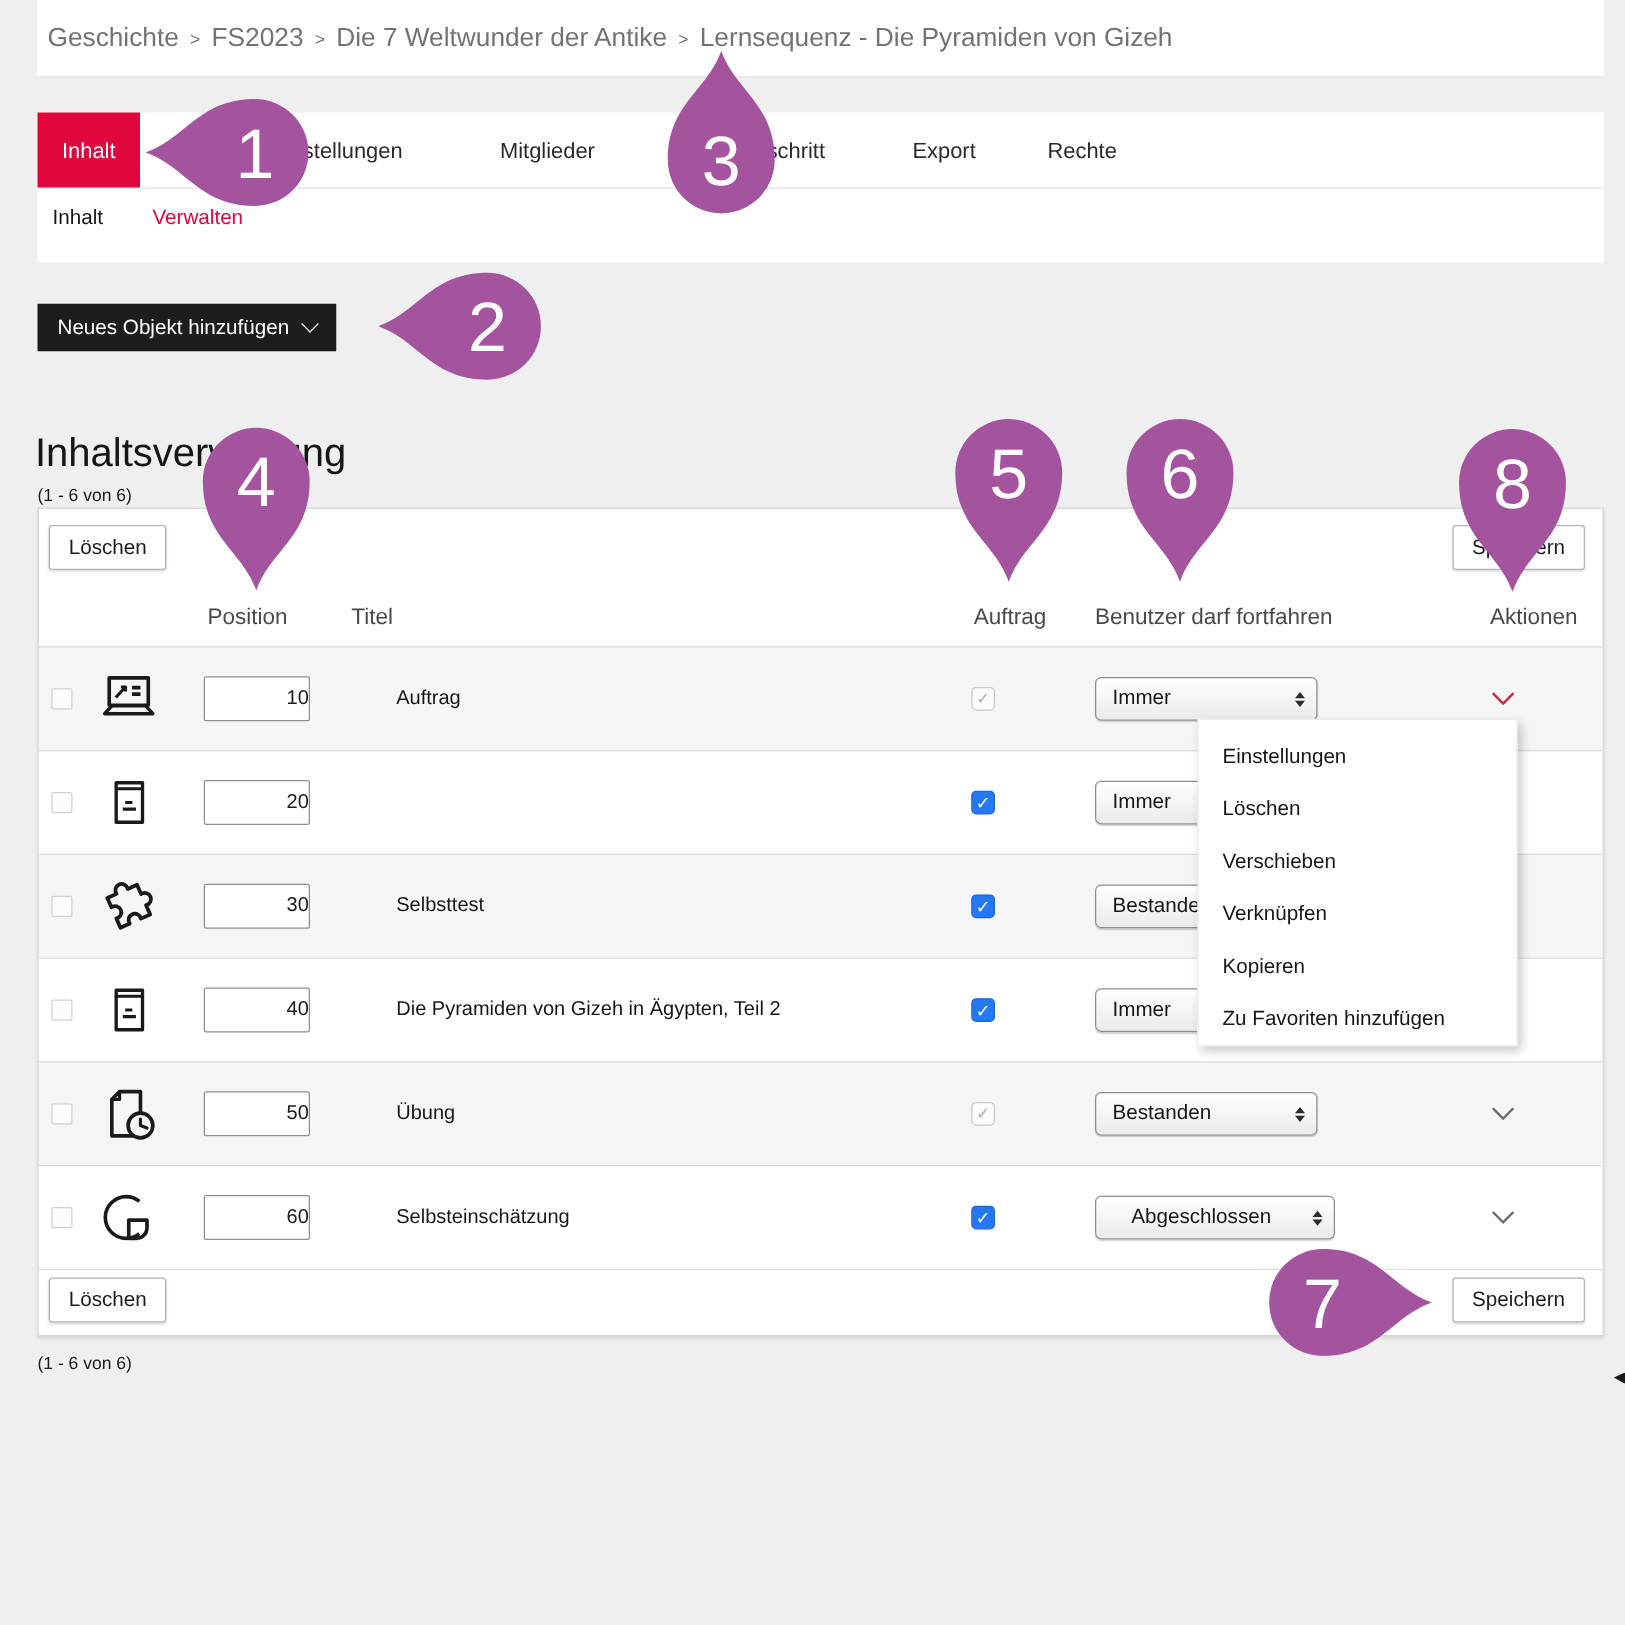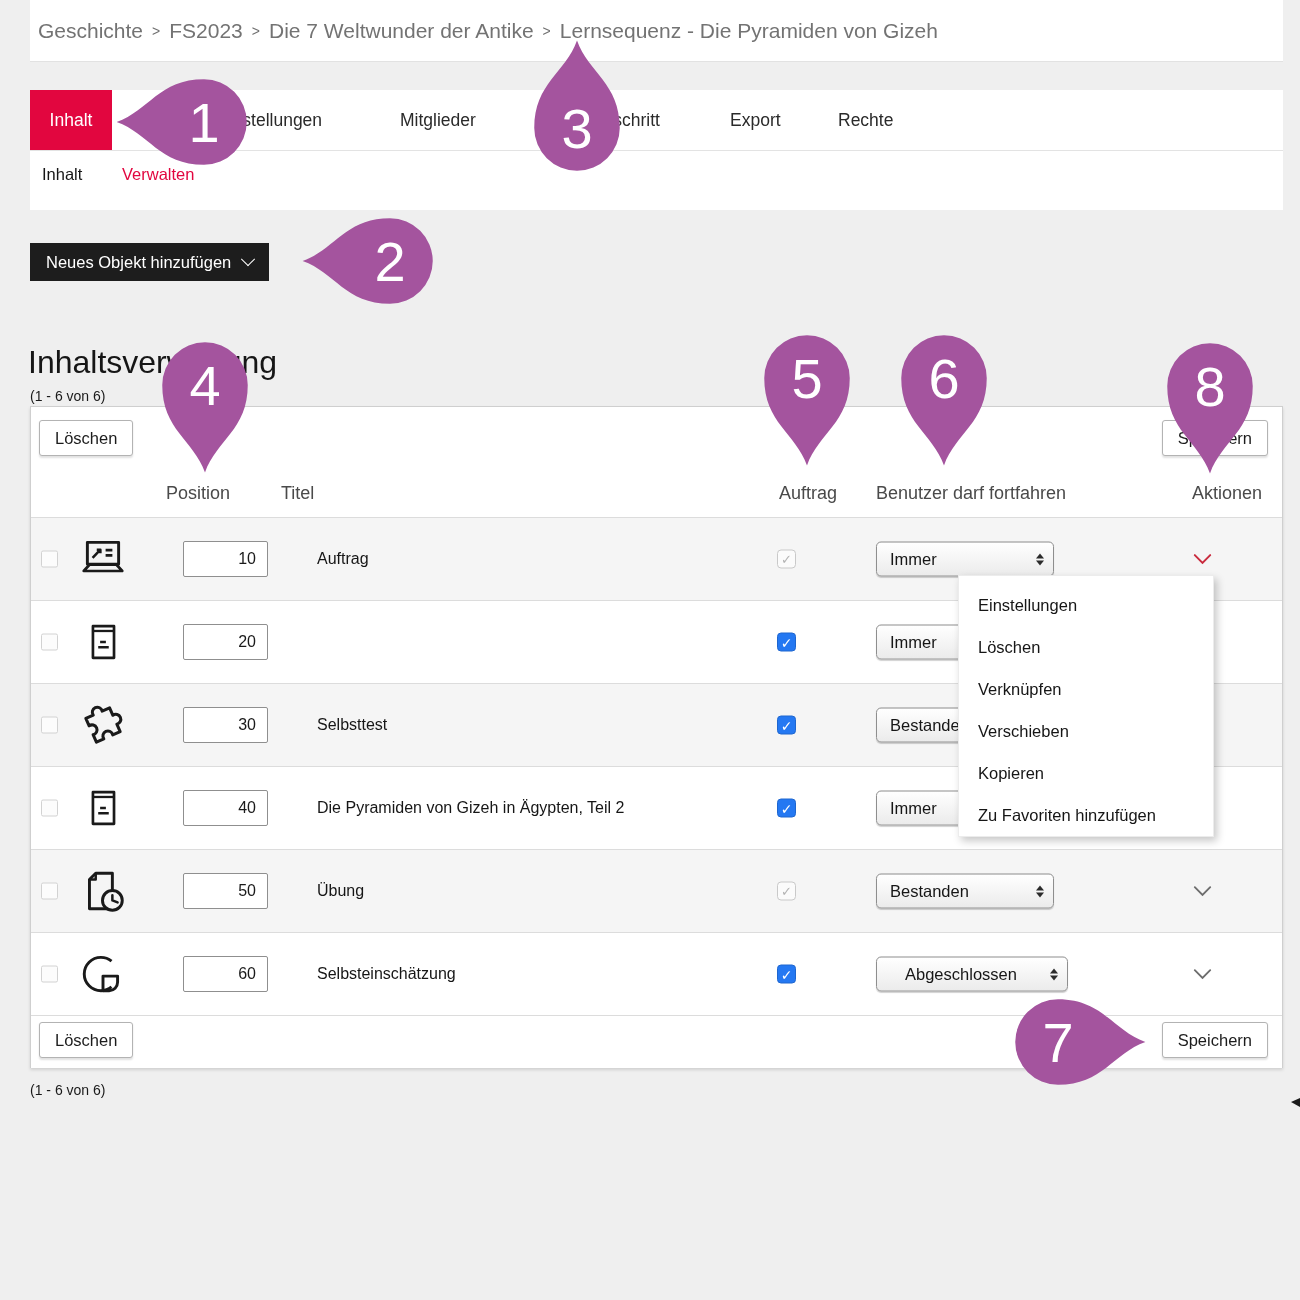--- a/index.html
+++ b/index.html
@@ -49,22 +49,22 @@
 
   .trow{position:absolute;left:0;width:1251px;height:83px;border-top:1px solid #dcdcdc;box-sizing:border-box;}
   .trow.odd{background:#f5f5f5;} .trow.even{background:#fff;}
   .r1{top:110px;} .r2{top:193px;} .r3{top:276px;} .r4{top:359px;} .r5{top:442px;} .r6{top:525px;}
   #tfoot{position:absolute;left:0;top:608px;width:1251px;height:52px;border-top:1px solid #dcdcdc;background:#fff;}
 
   .cell{position:absolute;top:50%;transform:translateY(-50%);}
   .rowcb{left:10px;width:15px;height:15px;border:1px solid #d2d2d2;border-radius:2px;background:#fcfcfc;}
   .c-icon{left:44px;width:56px;height:56px;display:flex;align-items:center;justify-content:center;}
   .pos-input{left:132px;width:85px;height:36px;border:1px solid #8f8f8f;border-radius:2px;background:#fff;
-             font-size:16px;text-align:right;padding:0 11px 0 4px;box-sizing:border-box;
-             font-family:inherit;color:#1a1a1a;margin-left:20px;}
+             font-size:16px;text-align:right;padding:0 0 0 4px;box-sizing:border-box;
+             font-family:inherit;color:#1a1a1a;}
   .c-title{left:250px;font-size:16px;color:#161616;white-space:nowrap;margin-left:36px;}
   .cb{left:746px;width:19px;height:19px;border-radius:4px;box-sizing:border-box;
       display:flex;align-items:center;justify-content:center;cursor:pointer;}
   .cb.on{background:#2478f2;border:1px solid #1e66cf;}
   .cb.on .mark{color:#fff;font-size:14px;font-weight:700;line-height:1;}
   .cb.dis{background:#fbfbfb;border:1.5px solid #c9c9c9;}
   .cb.dis .mark{color:#b3b3b3;font-size:13px;font-weight:700;line-height:1;}
 
   .sel{left:845px;width:178px;height:35px;border:1px solid #8e8e8e;border-radius:5px;
        background:linear-gradient(#ffffff,#ebebeb);box-shadow:0 1px 1px rgba(0,0,0,.18);
@@ -316,22 +316,22 @@
     <div id="tfoot"></div>
     <button class="btn" id="btn-del-bot">Löschen</button>
     <button class="btn" id="btn-save-bot">Speichern</button>
   </div>
 
   <div class="abs" id="count-bottom">(1 - 6 von 6)</div>
 
   <div class="abs" id="action-menu">
     <div class="menu-item">Einstellungen</div>
     <div class="menu-item">Löschen</div>
+    <div class="menu-item">Verschieben</div>
     <div class="menu-item">Verknüpfen</div>
-    <div class="menu-item">Verschieben</div>
     <div class="menu-item">Kopieren</div>
     <div class="menu-item">Zu Favoriten hinzufügen</div>
   </div>
 
   <div class="pin p1">
     <svg width="190" height="190" viewBox="0 0 200 200">
         <path fill="#a4549e" d="M100,192C88,158 55,147 55,100A45,45 0 1 1 145,100C145,147 112,158 100,192Z"></path>
       </svg>
     <div class="num">1</div>
   </div>

